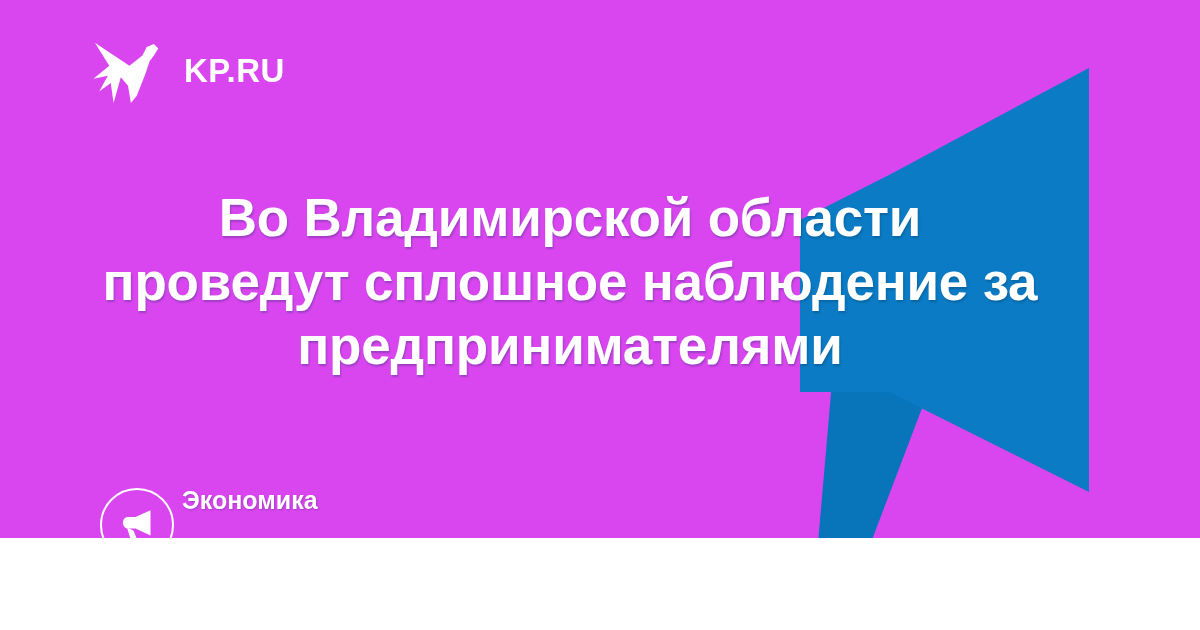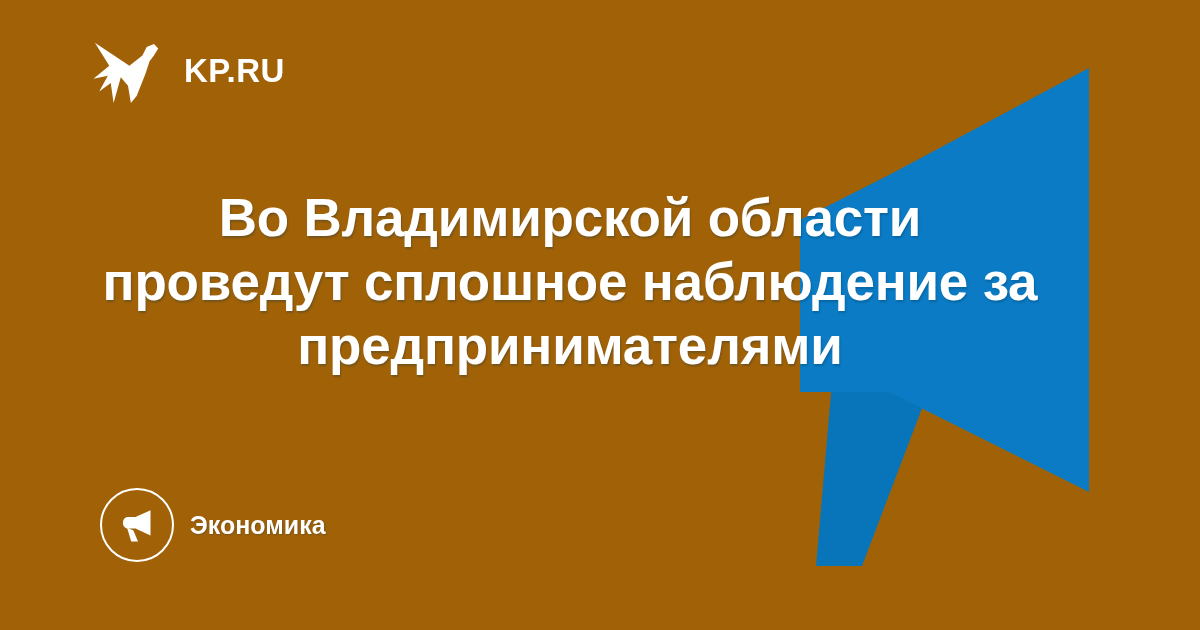--- a/index.html
+++ b/index.html
@@ -9,22 +9,22 @@
   body {
     width: 1200px;
     height: 630px;
     overflow: hidden;
     font-family: "Liberation Sans", sans-serif;
   }
 
   #share-card {
     position: relative;
     width: 1200px;
-    height: 630px;
-    background: #a16207;
+    height: 538px;
+    background: #d946ef;
     overflow: hidden;
   }
 
   
   #bg-megaphone {
     position: absolute;
     left: 0;
     top: 0;
     width: 1200px;
     height: 630px;
@@ -71,22 +71,21 @@
     text-shadow: 1px 2px 2px rgba(0, 45, 80, 0.28);
     text-align: center;
   }
 
   
   #rubric {
     position: absolute;
     left: 100px;
     top: 488px;
     display: flex;
-    align-items: center;
-    gap: 16px;
+    gap: 8px;
   }
   #rubric-badge {
     width: 74px;
     height: 74px;
     border: 2px solid #ffffff;
     border-radius: 50%;
     box-sizing: border-box;
     display: flex;
     align-items: center;
     justify-content: center;

